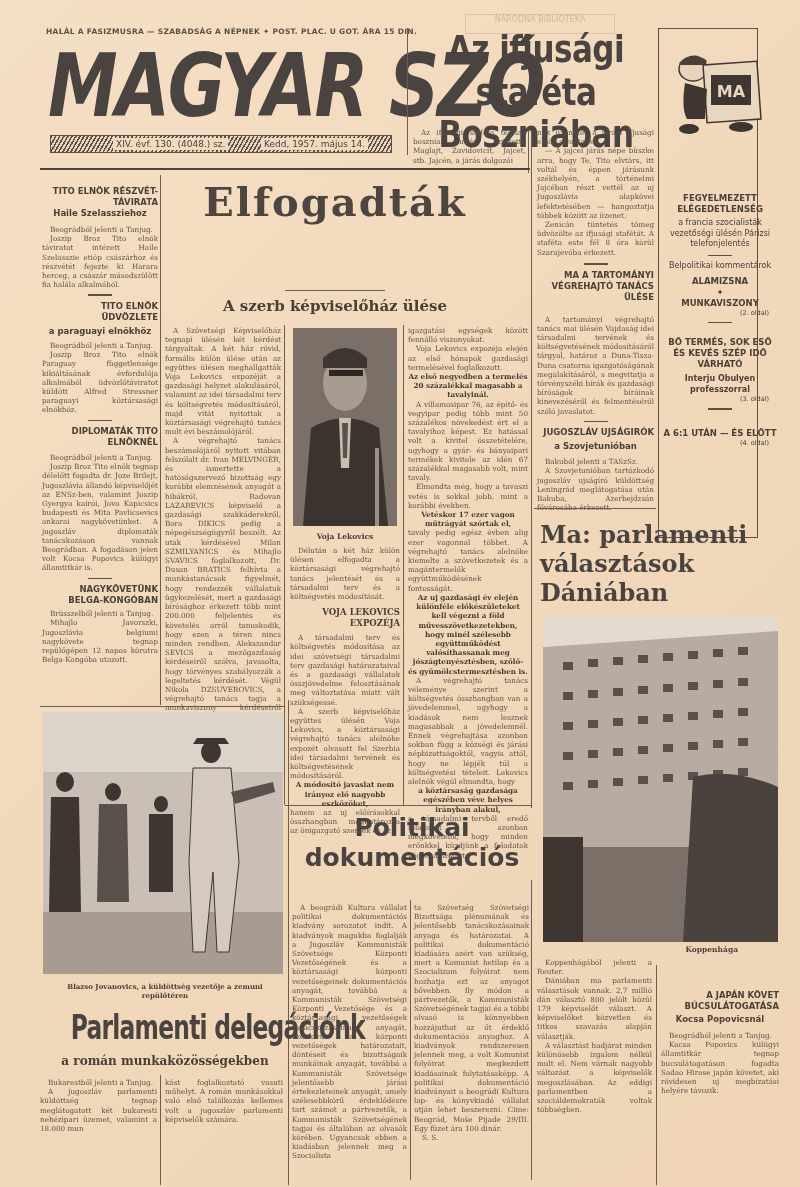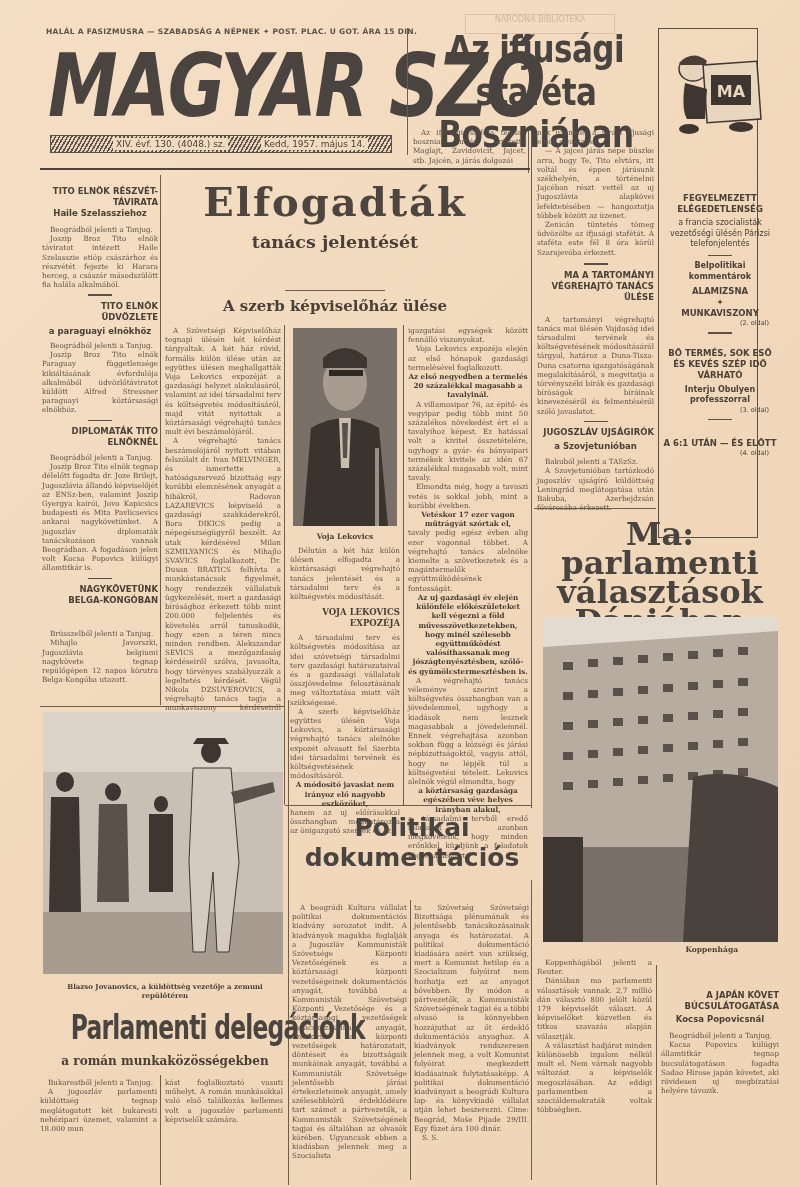--- a/index.html
+++ b/index.html
@@ -87,22 +87,22 @@
   .caption {
     font-family: "DejaVu Serif", serif; font-weight: bold; font-size: 7.5px; text-align: center; color: #4a4038;
   }
 
   .box-right { left: 658px; top: 28px; width: 100px; height: 510px; border: 1.5px solid #5a5048; }
   .rt { font-family: "DejaVu Sans", sans-serif; font-weight: bold; text-align: center; color: #4a4038; font-size: 8.5px; line-height: 11px; }
   .rt-s { font-family: "DejaVu Sans", sans-serif; text-align: center; color: #4a4038; font-size: 8px; line-height: 10.5px; }
   .rt-ref { font-family: "DejaVu Sans", sans-serif; font-size: 6.5px; text-align: right; padding-right: 8px; color: #4a4038; }
 
   .dania-head {
-    left: 540px; top: 520px; width: 240px; text-align: center;
-    font-family: "DejaVu Serif", serif; font-weight: bold; font-size: 32px; line-height: 29px; color: #4a4440;
+    left: 540px; top: 520px; width: 240px; text-align: left;
+    font-family: "DejaVu Serif", serif; font-weight: bold; font-size: 24px; line-height: 29px; color: #4a4440;
   }
   .politikai {
     left: 293px; top: 813px; width: 238px; text-align: center;
     font-family: "DejaVu Sans", sans-serif; font-weight: bold; font-size: 25px; line-height: 30px; color: #4a4440;
   }
   .parl-deleg {
     left: 45px; top: 1008px; width: 235px; text-align: center;
     font-family: "DejaVu Sans", sans-serif; font-weight: bold; font-size: 30px; line-height: 34px;
     color: #4a4440; transform: scaleX(0.78) scaleY(1.15); transform-origin: top center; letter-spacing: -1px;
     white-space: nowrap;
@@ -173,30 +173,29 @@
     <p>Beográdból jelenti a Tanjug.</p>
     <p>Joszip Broz Tito elnök Paraguay függetlensége kikiáltásának évfordulója alkalmából üdvözlőtáviratot küldött Alfred Stressner paraguayi köztársasági elnökhöz.</p>
   </div>
   <div class="dash-sep"></div>
   <div class="sh" style="margin-bottom:5px">DIPLOMATÁK TITO ELNÖKNÉL</div>
   <div class="col-text">
     <p>Beográdból jelenti a Tanjug.</p>
     <p>Joszip Broz Tito elnök tegnap délelőtt fogadta dr. Joze Brilejt, Jugoszlávia állandó képviselőjét az ENSz-ben, valamint Joszip Gyergya kairói, Jovo Kapicsics budapesti és Mita Pavlicsevics ankarai nagykövetünket. A jugoszláv diplomaták tanácskozáson vannak Beográdban. A fogadáson jelen volt Kocsa Popovics külügyi államtitkár is.</p>
   </div>
   <div class="dash-sep"></div>
-  <div class="sh" style="margin-bottom:23px">NAGYKÖVETÜNK BELGA-KONGÓBAN</div>
+  <div class="sh" style="margin-bottom:3px">NAGYKÖVETÜNK BELGA-KONGÓBAN</div>
   <div class="col-text">
     <p>Brüsszelből jelenti a Tanjug.</p>
     <p>Mihajlo Javorszki, Jugoszlávia belgiumi nagykövete tegnap repülőgépen 12 napos körutra Belga-Kongóba utazott.</p>
   </div>
 </div>
 
 <div class="abs elfog">Elfogadták</div>
 <div class="abs elfog-sub">
-  <div>tanács jelentését</div>
 </div>
 <div class="hline" style="left:285px;top:290px;width:100px"></div>
 <div class="abs elfog-sub2">A szerb képviselőház ülése</div>
 
 <div class="abs col-text" style="left:165px;top:326px;width:116px">
   <p>A Szövetségi Képviselőház tegnapi ülésén két kérdést tárgyaltak. A két ház rövid, formális külön ülése után az együttes ülésen meghallgatták Voja Lekovics expozéját a gazdasági helyzet alakulásáról, valamint az idei társadalmi terv és költségvetés módosításáról, majd vitát nyitottak a köztársasági végrehajtó tanács mult évi beszámolójáról.</p>
   <p>A végrehajtó tanács beszámolójáról nyitott vitában felszólalt dr. Ivan MELVINGER, és ismertette a hatóságszervező bizottság egy korábbi elemzésének anyagát a hibákról, Radovan LAZAREVICS képviselő a gazdasági szakkáderekről, Bora DIKICS pedig a népegészségügyről beszélt. Az utak kérdésével Milan SZMILYANICS és Mihajlo SVAVICS foglalkozott, Dr. Dusan BRATICS felhívta a munkástanácsok figyelmét, hogy rendezzék vállalatuk ügykezelését, mert a gazdasági bírósághoz érkezett több mint 200.000 feljelentés és követelés arról tanuskodik, hogy ezen a téren nincs minden rendben. Alekszandar SEVICS a mezőgazdaság kérdéseiről szólva, javasolta, hogy törvényes szabályozzák a legeltetés kérdését. Végül Nikola DZSUVEROVICS, a végrehajtó tanács tagja a munkaviszony kérdéseiről beszélt.</p>
 </div>
 
 <div class="abs photo" style="left:293px;top:328px;width:104px;height:198px">
@@ -261,21 +260,21 @@
       <text x="60" y="48" font-family="DejaVu Sans, sans-serif" font-weight="bold" font-size="16" fill="#e9d6be" text-anchor="middle">MA</text>
       <path d="M14 34 Q10 60 16 70 L34 70 L36 40 Z" fill="#3e3630"></path>
       <ellipse cx="18" cy="80" rx="10" ry="5" fill="#3e3630"></ellipse>
       <ellipse cx="70" cy="78" rx="12" ry="5" fill="#3e3630"></ellipse>
     </svg>
   </div>
   <div style="position:absolute;left:4px;top:164px;width:114px">
     <div class="rt">FEGYELMEZETT ELÉGEDETLENSÉG</div>
     <div class="rt-s" style="margin-top:3px">a francia szocialisták vezetőségi ülésén Párizsi telefonjelentés</div>
     <div class="dash-sep"></div>
-    <div class="rt-s" style="margin-top:1px;font-weight:bold">Belpolitikai kommentárok</div>
+    <div class="rt-s" style="margin-top:1px;font-weight:normal">Belpolitikai kommentárok</div>
     <div class="rt" style="margin-top:4px">ALAMIZSNA</div>
     <div class="rt">✦</div>
     <div class="rt">MUNKAVISZONY</div>
     <div class="rt-ref">(2. oldal)</div>
     <div class="dash-sep"></div>
     <div class="rt" style="margin-top:14px">BŐ TERMÉS, SOK ESŐ ÉS KEVÉS SZÉP IDŐ VÁRHATÓ</div>
     <div class="rt-s" style="margin-top:4px;font-weight:bold">Interju Obulyen professzorral</div>
     <div class="rt-ref">(3. oldal)</div>
     <div class="dash-sep"></div>
     <div class="rt" style="margin-top:18px">A 6:1 UTÁN — ÉS ELŐTT</div>

